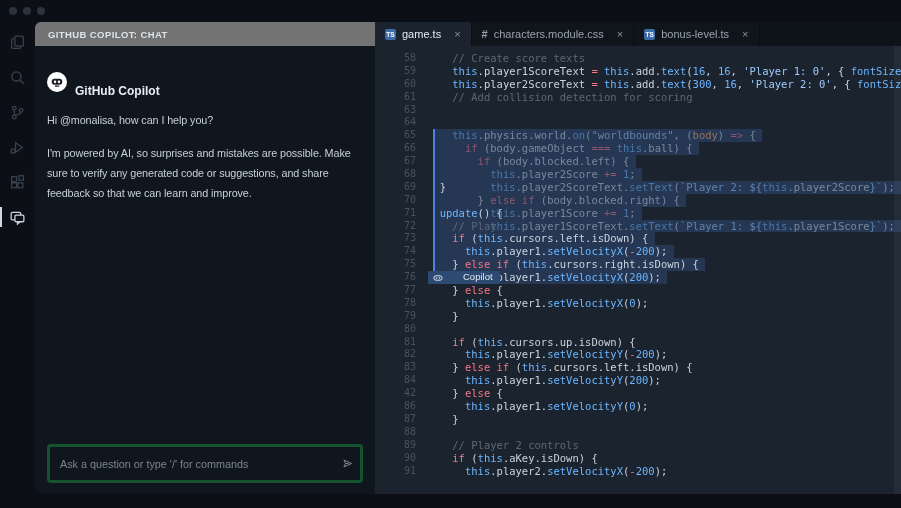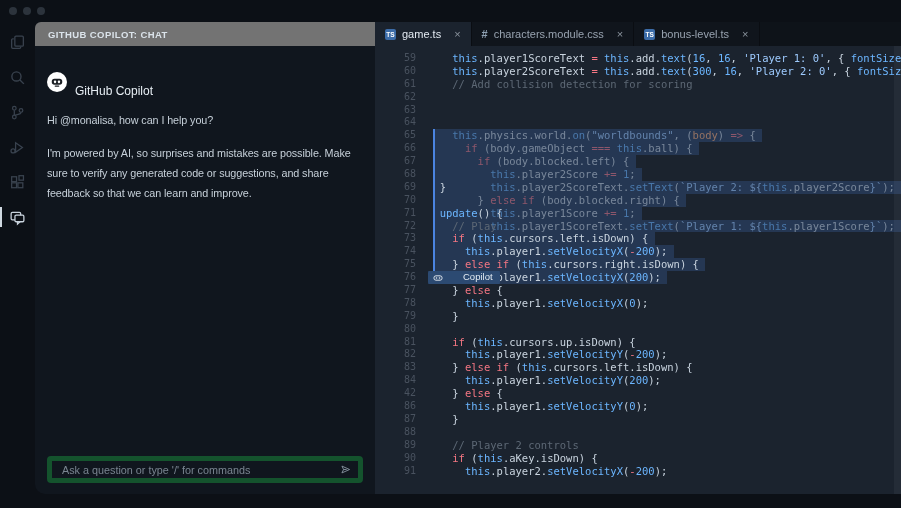--- a/index.html
+++ b/index.html
@@ -18,24 +18,24 @@
   .act-item.active::before{content:"";position:absolute;left:0;top:-1px;width:2px;height:20px;background:#cfd8e0;}
   .act-item svg{display:block;}
   
   .window{position:absolute;left:35px;top:22px;right:0;bottom:14px;display:flex;border-radius:6px 0 0 10px;overflow:hidden;}
   
   .chatpanel{width:340px;flex:none;background:#10161e;position:relative;display:flex;flex-direction:column;}
   .chat-header{height:24px;flex:none;background:#737373;display:flex;align-items:center;padding-left:13px;font-size:9.5px;font-weight:700;letter-spacing:.4px;color:#dbe3ea;}
   .chat-body{flex:1;padding:12px 12px 0 12px;position:relative;}
   .bot-row{display:flex;align-items:center;gap:8px;margin-top:8px;}
   .avatar{width:20px;height:20px;border-radius:50%;background:#ffffff;display:flex;align-items:center;justify-content:center;flex:none;}
-  .bot-name{font-size:12px;font-weight:400;color:#e6edf3;margin-top:18px;}
+  .bot-name{font-size:12px;font-weight:700;color:#e6edf3;margin-top:18px;}
   .chat-greeting{margin-top:16px;font-size:10.8px;letter-spacing:-.1px;color:#c6d0d9;}
   .chat-disclaimer{margin-top:17px;font-size:10.8px;letter-spacing:-.1px;line-height:20px;color:#c6d0d9;width:322px;}
-  .chat-inputwrap{position:absolute;left:12px;right:12px;bottom:11px;height:27px;border:5px solid #14532d;border-radius:4px;display:flex;align-items:center;box-sizing:border-box;background:#10161e;}
+  .chat-inputwrap{position:absolute;left:12px;right:12px;bottom:11px;height:39px;border:3px solid #14532d;border-radius:4px;display:flex;align-items:center;box-sizing:border-box;background:#10161e;}
   .chat-input{flex:1;background:transparent;border:none;outline:none;color:#c6d0d9;font-size:10.8px;font-family:"Liberation Sans",sans-serif;padding:0 6px 0 10px;}
   .chat-input::placeholder{color:#7a8591;}
   .send-btn{width:26px;height:100%;display:flex;align-items:center;justify-content:center;color:#8a96a3;cursor:pointer;background:none;border:none;padding:0;}
   
   .editor{flex:1;background:#1b232e;position:relative;display:flex;flex-direction:column;min-width:0;}
   .tabbar{height:24px;flex:none;background:#0e1319;display:flex;align-items:stretch;}
   .tab{display:flex;align-items:center;gap:6px;padding:0 10px;font-size:11px;color:#98a3b0;background:#10151c;border-right:1px solid #0a0d12;cursor:pointer;}
   .tab.active{background:#1b232e;color:#e3eaf2;}
   .ts-badge{width:11px;height:11px;border-radius:2px;background:#3c6ca8;color:#ffffff;font-size:6.5px;font-weight:700;display:flex;align-items:center;justify-content:center;flex:none;font-family:"Liberation Sans",sans-serif;}
   .css-badge{font-size:11px;font-weight:700;color:#8fa1b3;flex:none;line-height:1;}
@@ -152,34 +152,34 @@
       <div class="tab">
         <span class="ts-badge">TS</span>
         <span>bonus-level.ts</span>
         <span class="tab-close">×</span>
       </div>
       <div class="tabbar-rest"></div>
     </div>
     <div class="code-area">
       <div>
           <div class="crow">
+            <span class="ln">58</span>
+            <span class="cc"><span class="tk-c">    // Create score texts</span></span>
+          </div>
+          <div class="crow">
             <span class="ln">59</span>
             <span class="cc"><span class="tk-w">    </span><span class="tk-b">this</span><span class="tk-w">.player1ScoreText </span><span class="tk-k">=</span><span class="tk-w"> </span><span class="tk-b">this</span><span class="tk-w">.add.</span><span class="tk-b">text</span><span class="tk-w">(</span><span class="tk-b">16</span><span class="tk-w">, </span><span class="tk-b">16</span><span class="tk-w">, </span><span class="tk-s">'Player 1: 0'</span><span class="tk-w">, { </span><span class="tk-b">fontSize</span></span>
           </div>
           <div class="crow">
             <span class="ln">60</span>
             <span class="cc"><span class="tk-w">    </span><span class="tk-b">this</span><span class="tk-w">.player2ScoreText </span><span class="tk-k">=</span><span class="tk-w"> </span><span class="tk-b">this</span><span class="tk-w">.add.</span><span class="tk-b">text</span><span class="tk-w">(</span><span class="tk-b">300</span><span class="tk-w">, </span><span class="tk-b">16</span><span class="tk-w">, </span><span class="tk-s">'Player 2: 0'</span><span class="tk-w">, { </span><span class="tk-b">fontSize</span></span>
           </div>
           <div class="crow">
             <span class="ln">61</span>
             <span class="cc"><span class="tk-c">    // Add collision detection for scoring</span></span>
-          </div>
-          <div class="crow">
-            <span class="ln">62</span>
-            <span class="cc"></span>
           </div>
           <div class="crow">
             <span class="ln">63</span>
             <span class="cc"></span>
           </div>
           <div class="crow">
             <span class="ln">64</span>
             <span class="cc"></span>
           </div>
           <div class="crow">

